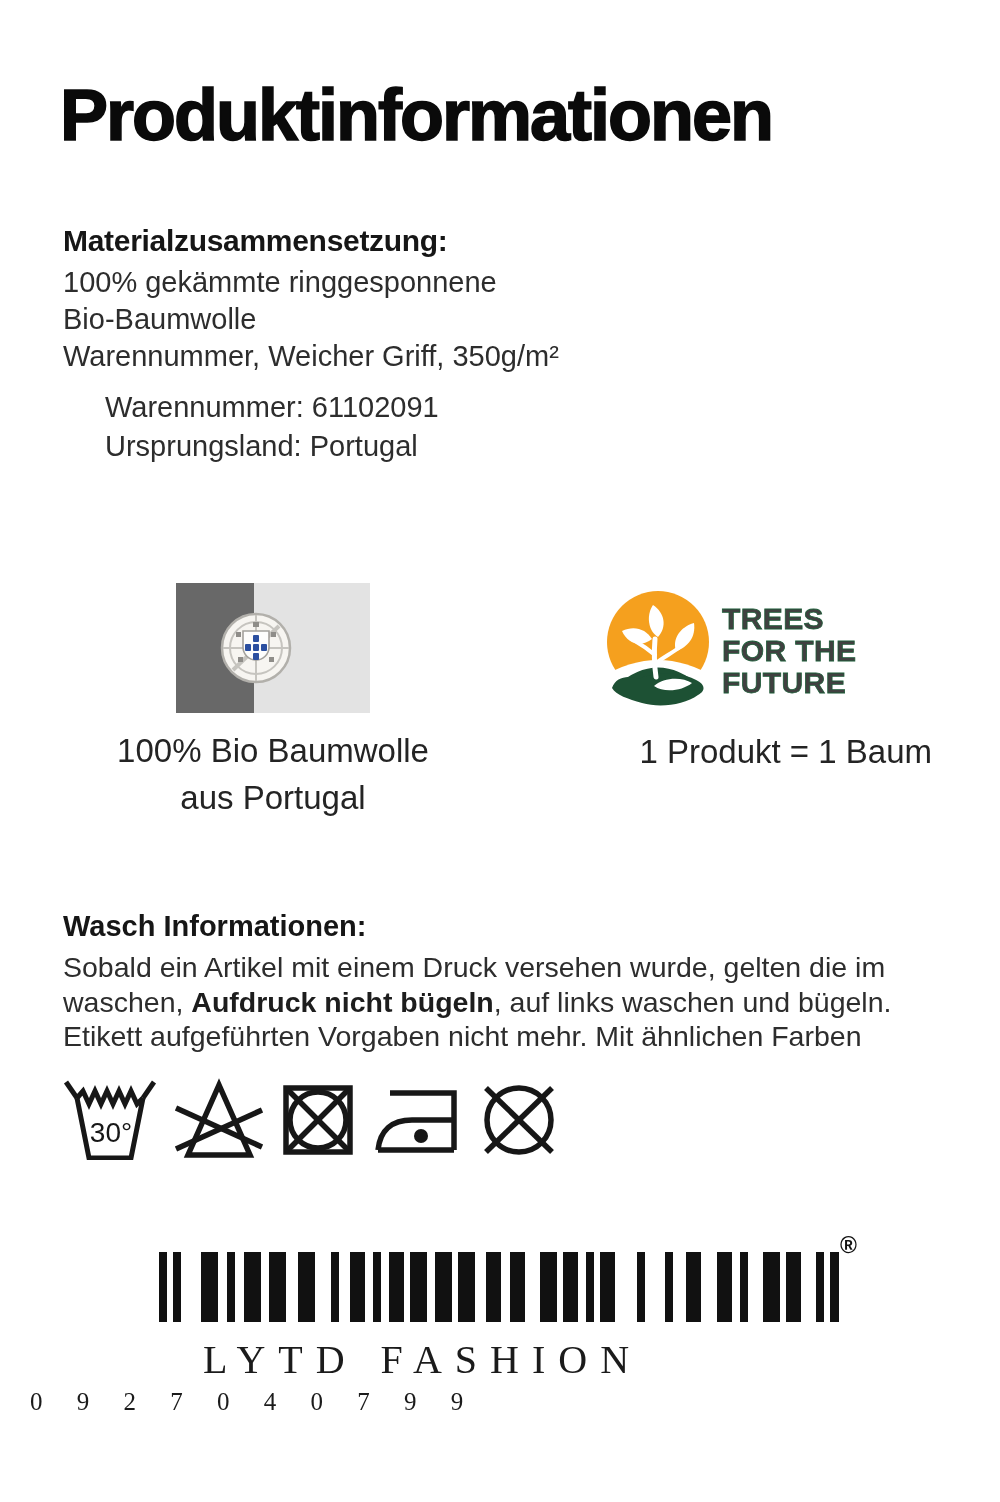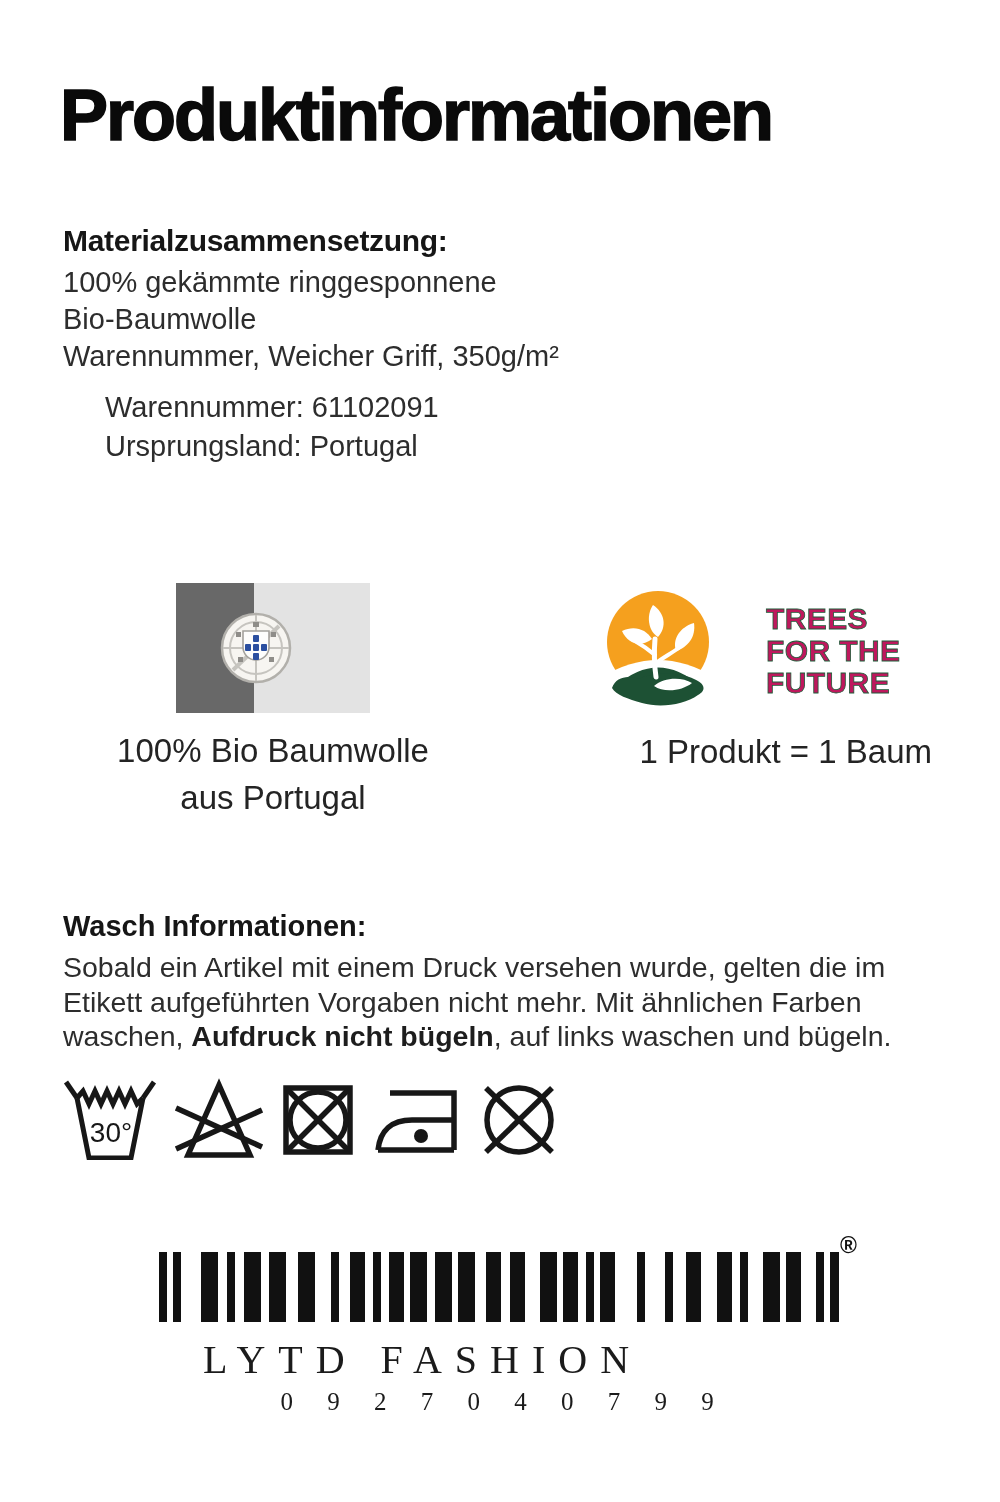--- a/index.html
+++ b/index.html
@@ -26,21 +26,21 @@
   .flag .dark { width:40%; height:100%; background:#686868; }
   .flag .light { width:60%; height:100%; background:#e3e3e3; }
   .flag .emblem { position:absolute; left:43px; top:28px; width:74px; height:74px; }
 
   .flag-caption { position:absolute; left:48px; top:727px; width:450px; text-align:center;
     font-size:33px; line-height:47px; color:#242424; }
 
   
   .trees-logo { position:absolute; left:602px; top:589px; width:112px; height:120px; }
   .trees-text { position:absolute; left:722px; top:603px; font-size:30px; font-weight:800;
-    line-height:32px; letter-spacing:0.4px; color:#be185d;margin-left:44px; -webkit-text-stroke:0.8px #1D5C38; }
+    line-height:32px; letter-spacing:0.4px; color:#404040; -webkit-text-stroke:0.8px #1D5C38; }
   .trees-caption { position:absolute; left:528px; top:733px; width:404px; text-align:right;
     font-size:33px; color:#242424; white-space:nowrap; }
 
   
   .wash { position:absolute; left:63px; top:910px; width:872px; }
   .wash .heading { font-size:29px; font-weight:700; color:#161616; margin-bottom:7px; }
   .wash .line { font-size:28.5px; line-height:34.5px; color:#2d2d2d; }
   .wash .line b { font-weight:700; color:#1d1d1d; }
 
   .symbols { position:absolute; left:60px; top:1078px; display:flex; align-items:flex-end; }
@@ -49,23 +49,23 @@
 
   
   .barcode-wrap { position:absolute; left:159px; top:1252px; height:70px; }
   .barcode { display:flex; height:70px; align-items:stretch; }
   .barcode .bar { background:#111111; height:100%; flex:none; }
   .rmark { position:absolute; left:681px; top:-20px; font-size:23px; font-weight:700; color:#111; }
 
   .brand { position:absolute; left:0; top:1336px; width:832px; text-align:center;
     font-family:"Liberation Serif", serif; font-size:40px; letter-spacing:13px;
     padding-left:13px; color:#1b1b1b; white-space:nowrap; }
-  .brand-number { position:absolute; left:0; top:1388px; width:1000px; text-align:center;
+  .brand-number { position:absolute; left:0; top:1388px; width:1000px; text-align:left;
     font-family:"Liberation Serif", serif; font-size:25px; letter-spacing:14px;
-    padding-left:8px; color:#1b1b1b; white-space:nowrap; }
+    padding-left:30px; color:#1b1b1b; white-space:nowrap; }
 </style>
 </head>
 <body>
 
 <div class="page">
 
   <div class="title">Produktinformationen</div>
 
   <div class="material">
     <div class="heading">Materialzusammensetzung:</div>
@@ -126,22 +126,22 @@
     <div>FOR THE</div>
     <div>FUTURE</div>
   </div>
 
   <div class="trees-caption">1 Produkt = 1 Baum</div>
 
   <div class="wash">
     <div class="heading">Wasch Informationen:</div>
     <div>
         <div class="line"><span>Sobald ein Artikel mit einem Druck versehen wurde, gelten die im</span></div>
+        <div class="line"><span>waschen, </span><b>Aufdruck nicht bügeln</b><span>, auf links waschen und bügeln.</span></div>
         <div class="line"><span>Etikett aufgeführten Vorgaben nicht mehr. Mit ähnlichen Farben</span></div>
-        <div class="line"><span>waschen, </span><b>Aufdruck nicht bügeln</b><span>, auf links waschen und bügeln.</span></div>
       </div>
   </div>
 
   <div class="symbols">
     <svg class="sym" width="100" height="82" viewBox="0 0 100 82" style="margin-right:14px">
       <g fill="none" stroke="#171717" stroke-width="5">
         <path d="M6,4 L17,20"></path>
         <path d="M94,4 L83,20"></path>
         <path d="M17,20 L23,13 L29,26 L35,13 L41,26 L47,13 L53,26 L59,13 L65,26 L71,13 L77,26 L83,20"></path>
         <path d="M17,20 L29,80 L71,80 L83,20"></path>

